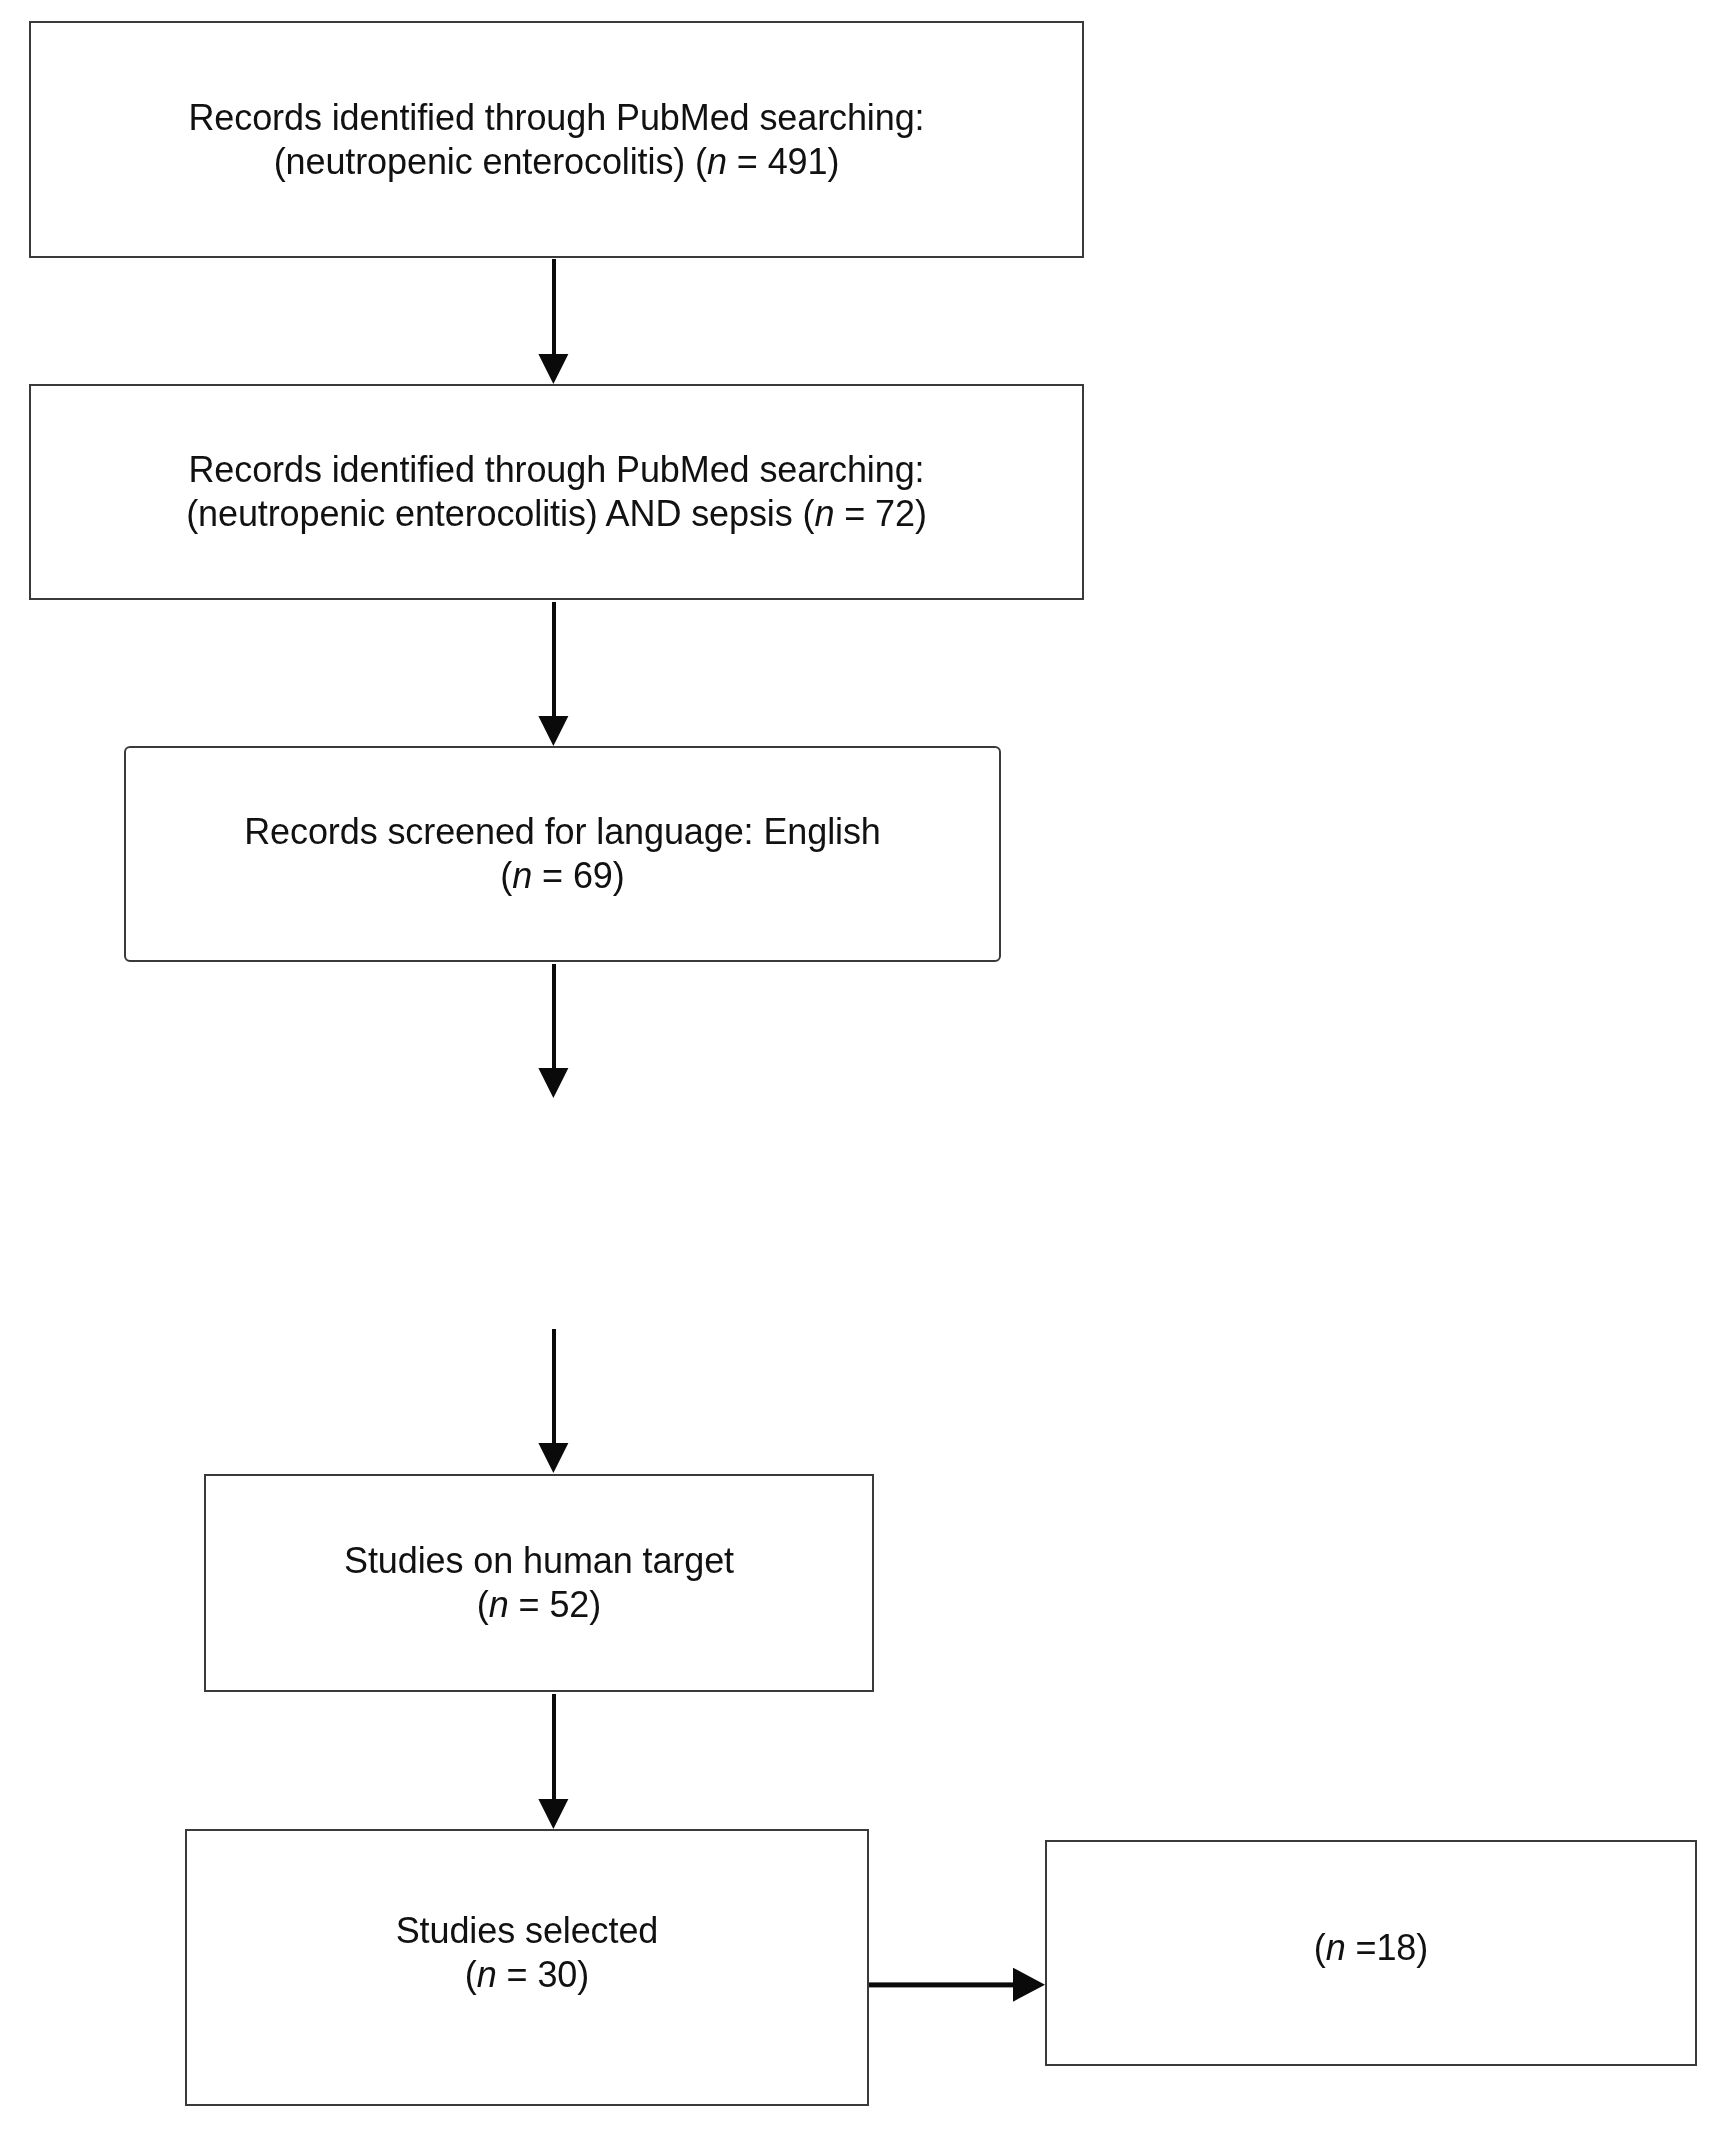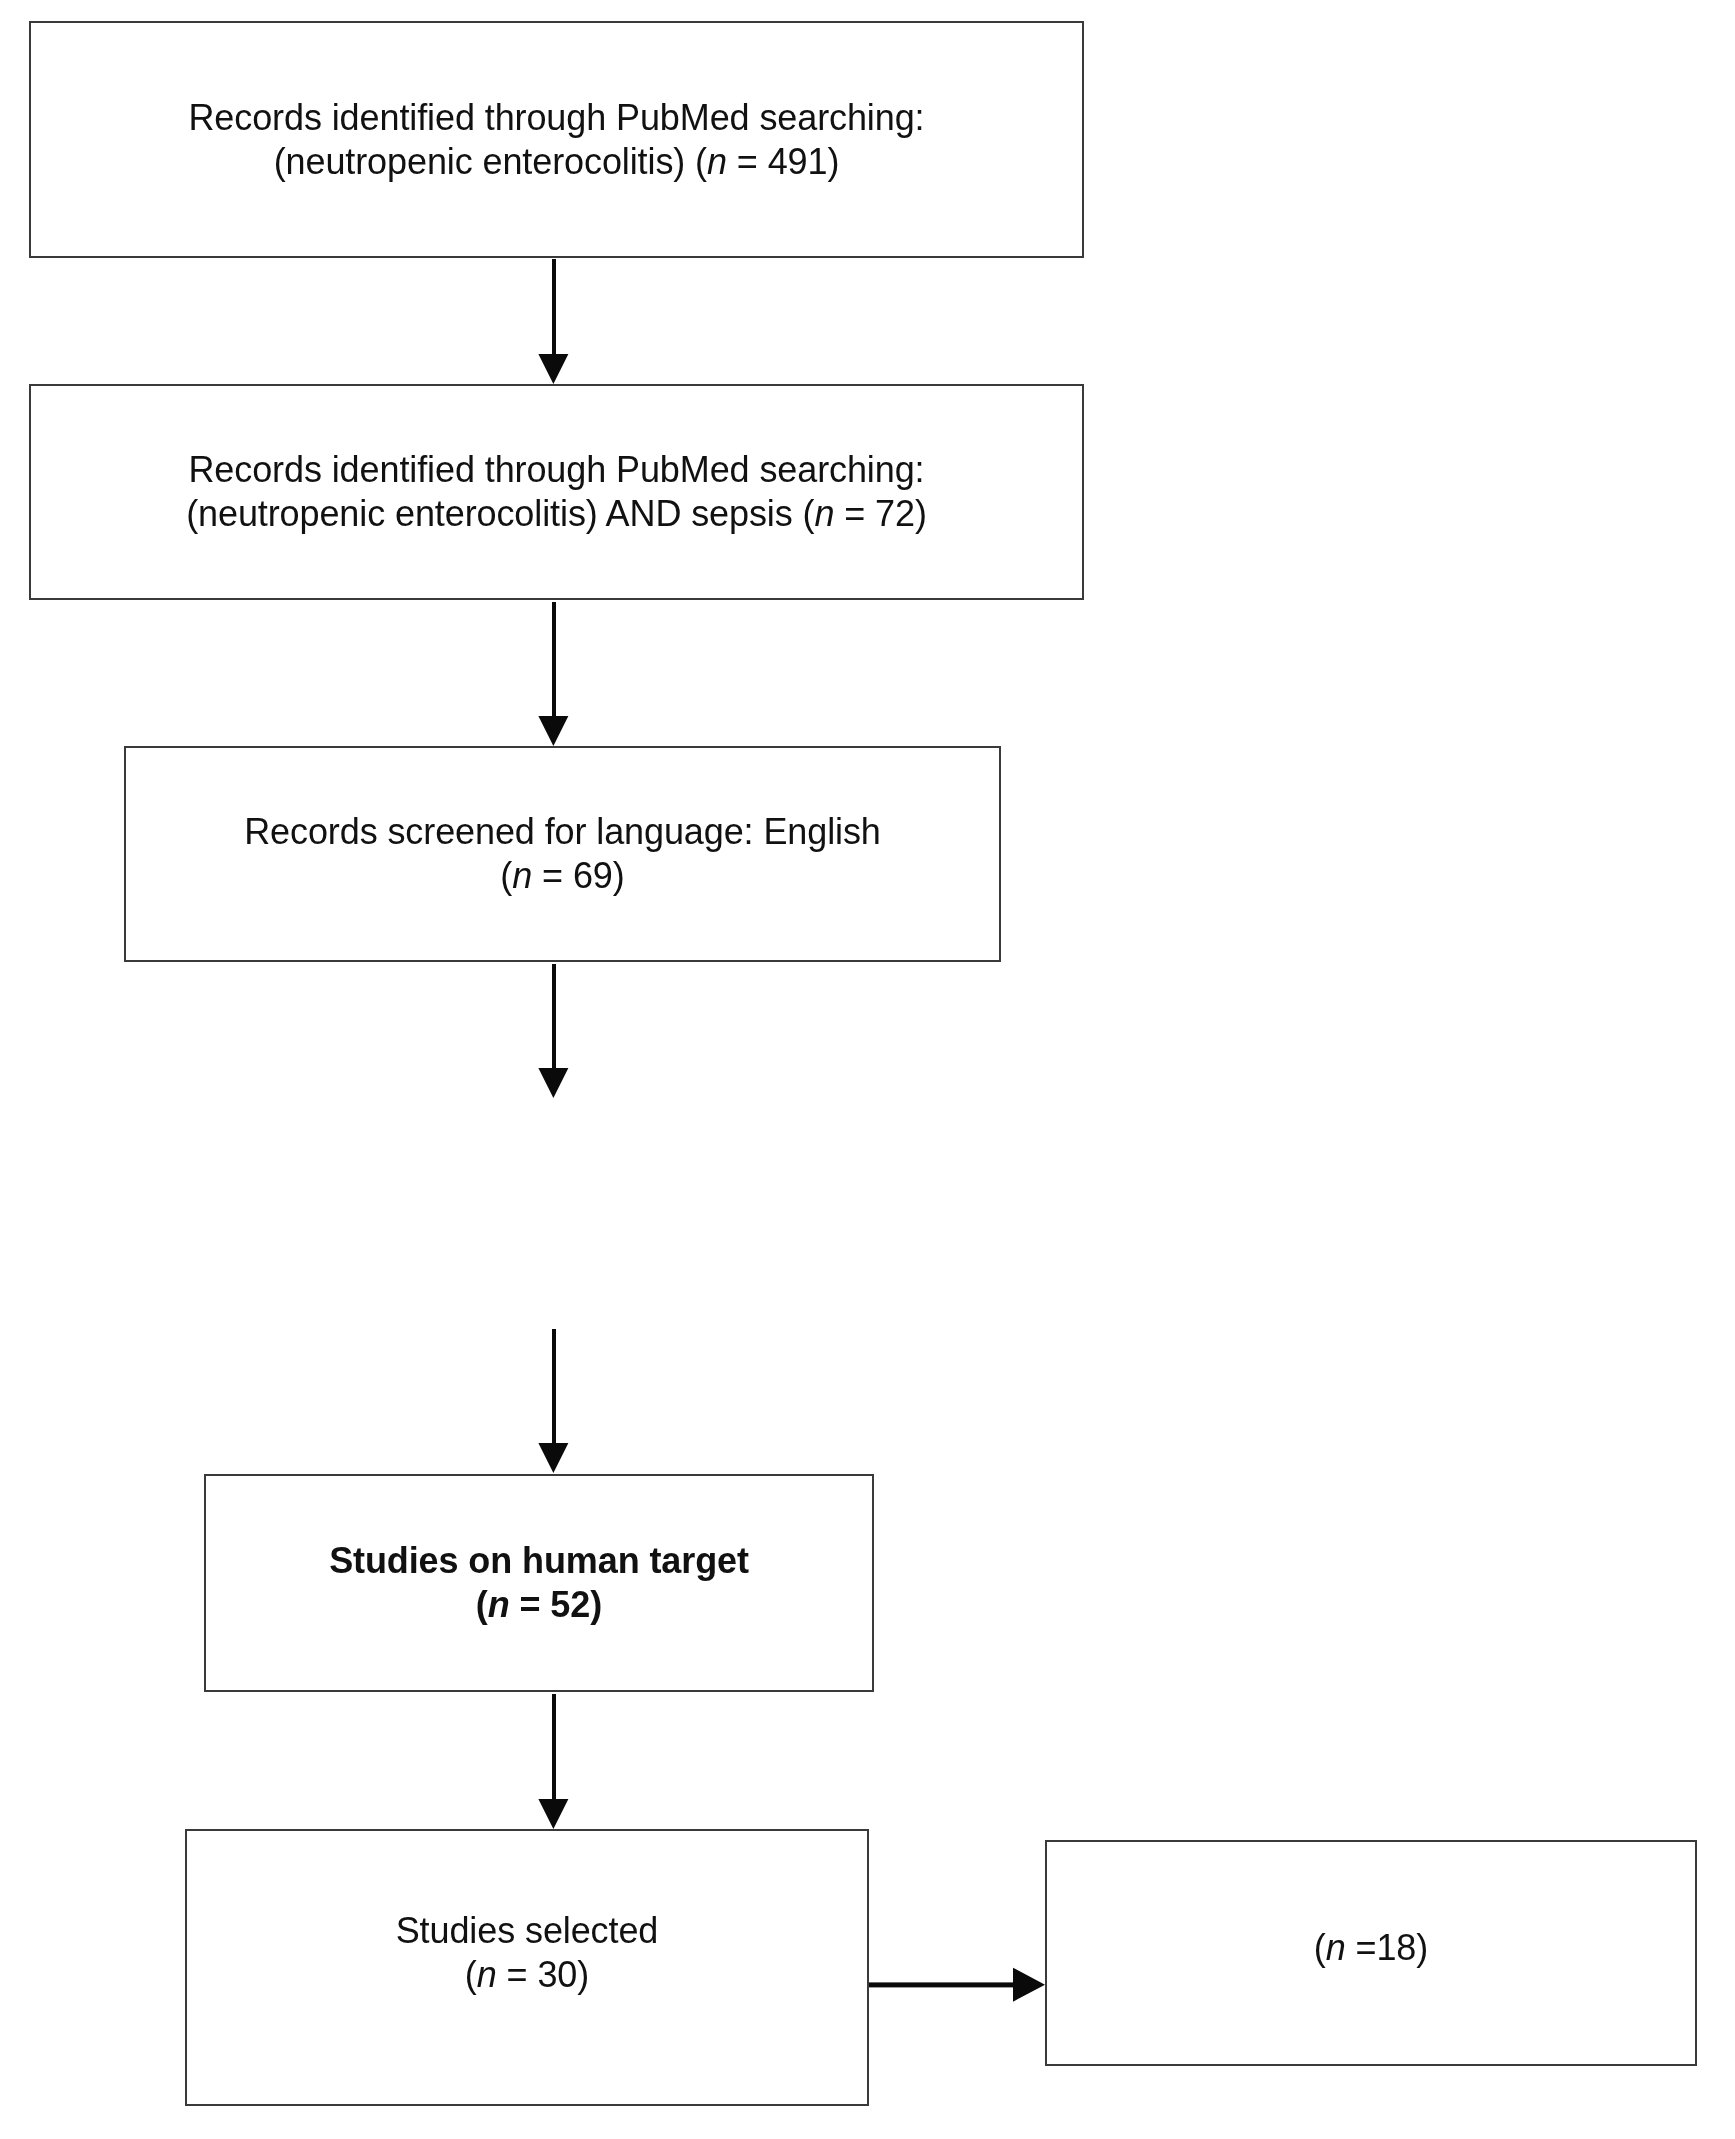--- a/index.html
+++ b/index.html
@@ -113,39 +113,39 @@
       <span class="line">Records identified through PubMed searching:</span>
       <span class="line"><span>(neutropenic enterocolitis) AND sepsis (</span><span class="ital">n</span><span> = 72)</span></span>
     </div>
   </div>
 
   <div class="arrow-v" style="left:554px; top:602px; height:144px;">
     <div class="shaft" style="height:114px;"></div>
     <div class="head" style="top:114px;"></div>
   </div>
 
-  <div class="node" style="left:124px; top:746px; width:877px; height:216px;">
+  <div class="node" style="left:124px; top:746px; width:877px; height:216px;border-radius:6px;">
     <div class="inner">
       <span class="line">Records screened for language: English</span>
       <span class="line"><span>(</span><span class="ital">n</span><span> = 69)</span></span>
     </div>
   </div>
 
   <div class="arrow-v" style="left:554px; top:964px; height:134px;">
     <div class="shaft" style="height:104px;"></div>
     <div class="head" style="top:104px;"></div>
   </div>
 
 
   <div class="arrow-v" style="left:554px; top:1329px; height:144px;">
     <div class="shaft" style="height:114px;"></div>
     <div class="head" style="top:114px;"></div>
   </div>
 
-  <div class="node" style="left:204px; top:1474px; width:670px; height:218px;font-weight:bold;">
+  <div class="node" style="left:204px; top:1474px; width:670px; height:218px;">
     <div class="inner">
       <span class="line">Studies on human target</span>
       <span class="line"><span>(</span><span class="ital">n</span><span> = 52)</span></span>
     </div>
   </div>
 
   <div class="arrow-v" style="left:554px; top:1694px; height:135px;">
     <div class="shaft" style="height:105px;"></div>
     <div class="head" style="top:105px;"></div>
   </div>

